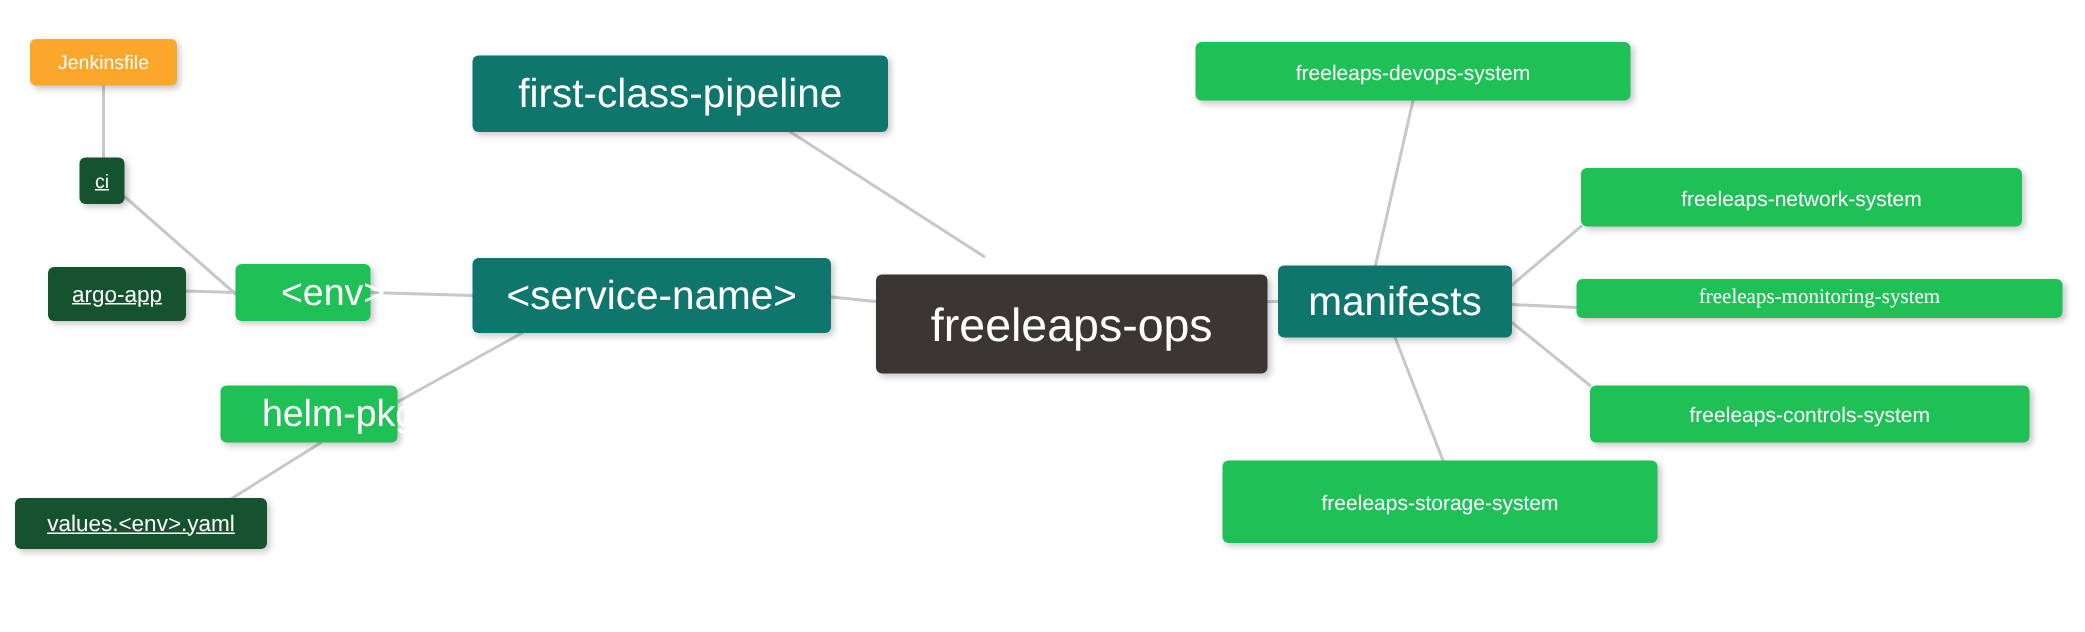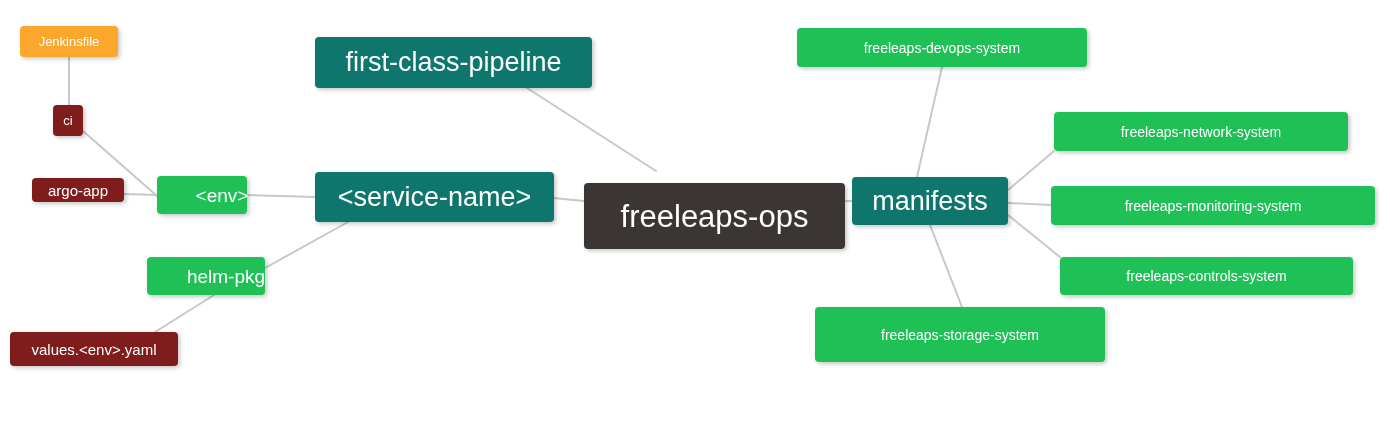--- a/index.html
+++ b/index.html
@@ -41,27 +41,27 @@
     letter-spacing: 0px;
   }
   .node-label {
     display: block;
     color: #ffffff;
   }
   
   .c-root   { background: #3b3633; }
   .c-blue   { background: #0f766e; }
   .c-green  { background: #1fc157; }
-  .c-red    { background: #7f1d1d; }
+  .c-red    { background: #14532d; text-decoration: underline; }
   .c-orange { background: #faa72c; }
 
   
   .s-root { font-size: 31px; margin-top: 12px; }
   .s-xl   { font-size: 27px; }
-  .s-md   { font-size: 19px; padding-left: 40px; }
+  .s-md   { font-size: 25px; padding-left: 40px; }
   .s-sm   { font-size: 14px; }
   .s-xs   { font-size: 15px; }
   .s-xxs  { font-size: 13px; }
 </style>
 </head>
 <body>
 
 <div id="mindmap-canvas">
   <svg id="edge-layer" viewBox="0 0 1390 421" width="1390" height="421" xmlns="http://www.w3.org/2000/svg">
       <line x1="69" y1="57" x2="69" y2="105" stroke="#c8c8c8" stroke-width="2" stroke-linecap="round"></line>
@@ -79,21 +79,21 @@
       <line x1="1008" y1="215" x2="1060" y2="257" stroke="#c8c8c8" stroke-width="2" stroke-linecap="round"></line>
       <line x1="930" y1="225" x2="962" y2="307" stroke="#c8c8c8" stroke-width="2" stroke-linecap="round"></line>
     </svg>
   <div id="node-layer">
       <div class="node c-orange s-xxs" style="left: 20px; top: 26px; width: 98px; height: 31px;">
         <span class="node-label">Jenkinsfile</span>
       </div>
       <div class="node c-red s-xxs" style="left: 53px; top: 105px; width: 30px; height: 31px;">
         <span class="node-label">ci</span>
       </div>
-      <div class="node c-red s-xs" style="left: 32px; top: 178px; width: 92px; height: 24px;">
+      <div class="node c-red s-xs" style="left: 32px; top: 178px; width: 92px; height: 36px;">
         <span class="node-label">argo-app</span>
       </div>
       <div class="node c-green s-md" style="left: 157px; top: 176px; width: 90px; height: 38px;">
         <span class="node-label">&lt;env&gt;</span>
       </div>
       <div class="node c-green s-md" style="left: 147px; top: 257px; width: 118px; height: 38px;">
         <span class="node-label">helm-pkg</span>
       </div>
       <div class="node c-red s-xs" style="left: 10px; top: 332px; width: 168px; height: 34px;">
         <span class="node-label">values.&lt;env&gt;.yaml</span>
@@ -109,21 +109,21 @@
       </div>
       <div class="node c-blue s-xl" style="left: 852px; top: 177px; width: 156px; height: 48px;">
         <span class="node-label">manifests</span>
       </div>
       <div class="node c-green s-sm" style="left: 797px; top: 28px; width: 290px; height: 39px;">
         <span class="node-label">freeleaps-devops-system</span>
       </div>
       <div class="node c-green s-sm" style="left: 1054px; top: 112px; width: 294px; height: 39px;">
         <span class="node-label">freeleaps-network-system</span>
       </div>
-      <div class="node c-green s-sm" style="left: 1051px; top: 186px; width: 324px; height: 39px;">
+      <div class="node c-green s-sm" style="left: 1051px; top: 186px; width: 324px; height: 26px; font-family: Liberation Serif, serif;">
         <span class="node-label">freeleaps-monitoring-system</span>
       </div>
       <div class="node c-green s-sm" style="left: 1060px; top: 257px; width: 293px; height: 38px;">
         <span class="node-label">freeleaps-controls-system</span>
       </div>
       <div class="node c-green s-sm" style="left: 815px; top: 307px; width: 290px; height: 55px;">
         <span class="node-label">freeleaps-storage-system</span>
       </div>
     </div>
 </div>

